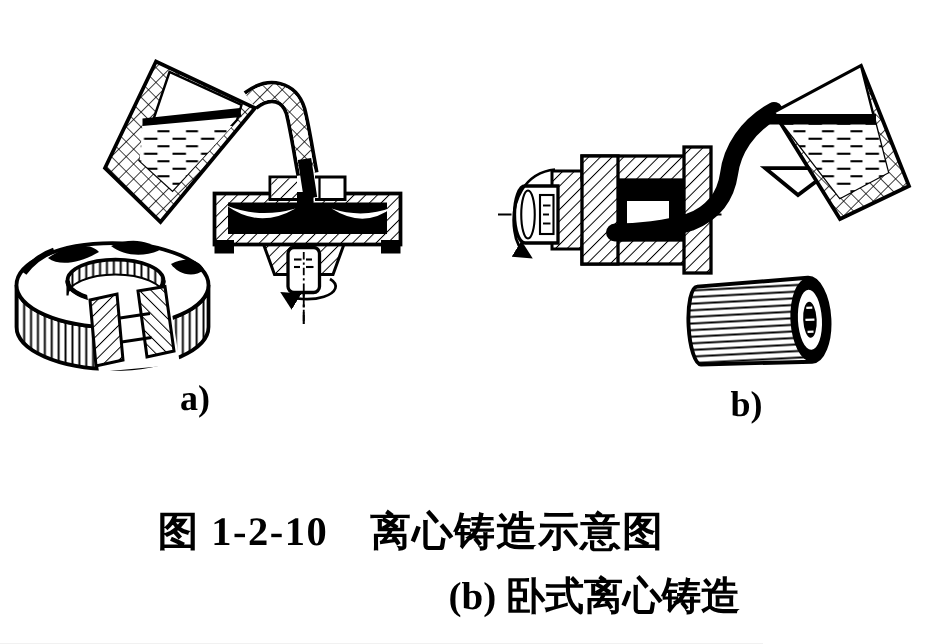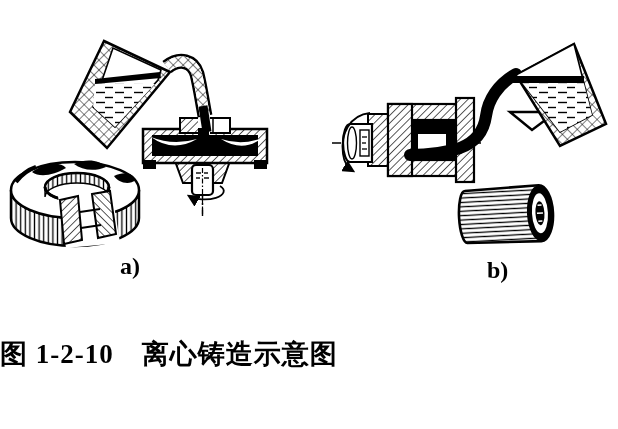--- a/index.html
+++ b/index.html
@@ -1,21 +1,21 @@
 <!DOCTYPE html>
 <html><head>
 <meta charset="utf-8">
 <style>
   html,body{margin:0;padding:0;background:#e8e8e8;}
   #page{position:relative;width:618px;height:429px;background:#ffffff;overflow:hidden;
         font-family:"Liberation Serif","DejaVu Serif",serif;color:#000;}
   .illus{position:absolute;top:0;}
   .panel-label{position:absolute;font-weight:bold;font-size:24px;line-height:1;}
-  #caption-title{position:absolute;left:0;top:336px;width:528px;text-align:left;
-                 font-size:27px;font-weight:bold;letter-spacing:1px;white-space:nowrap;}
+  #caption-title{position:absolute;left:0;top:336px;width:528px;text-align:center;
+                 font-size:27px;font-weight:bold;letter-spacing:1px;white-space:nowrap;padding-left:10px;}
   .subcaption{position:absolute;top:380px;font-size:26px;font-weight:bold;white-space:nowrap;}
   #subcap-a{left:56px;}
   #subcap-b{left:299px;}
 </style>
 </head>
 <body>
 
 <div id="page">
 
   <svg class="illus" style="left:0" width="310" height="300" viewBox="0 0 310 300">
@@ -184,13 +184,14 @@
     </g>
   </svg>
 
   <span class="panel-label" style="left:120px;top:254px">a)</span>
 
   <span class="panel-label" style="left:487px;top:258px">b)</span>
 
   <div id="caption-title">图 1-2-10　离心铸造示意图</div>
 
 
+  <span id="subcap-b" class="subcaption">(b) 卧式离心铸造</span>
 </div>
 
 </body></html>

